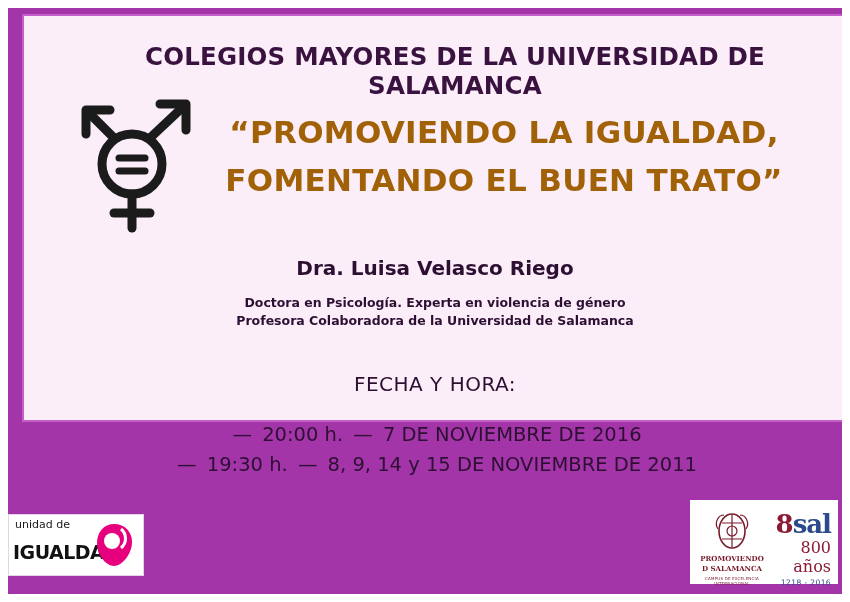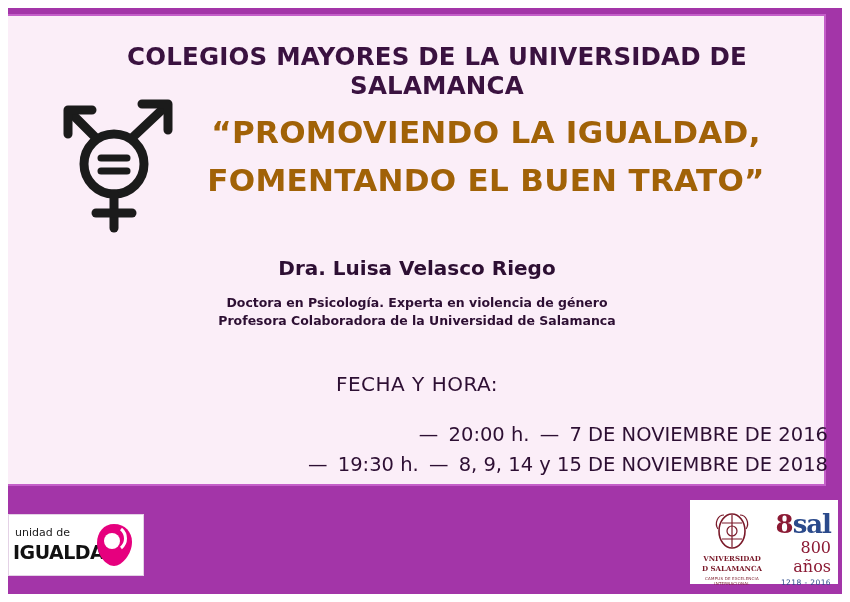--- a/index.html
+++ b/index.html
@@ -26,24 +26,24 @@
     position: absolute;
     left: 0; top: 0;
     width: 850px;
     height: 602px;
     border: 8px solid #ffffff;
     box-sizing: border-box;
   }
   
   .main-panel {
     position: absolute;
-    left: 4px;
+    left: 22px;
     top: 14px;
     width: 822px;
-    height: 472px;
+    height: 408px;
     background: #fbeef8;
     border: 2px solid #c45fc9;
     box-sizing: border-box;
     padding-left: 44px;
   }
   .title {
     text-align: center;
     margin-top: 26px;
     font-size: 24.5px;
     font-weight: bold;
@@ -107,21 +107,21 @@
     font-size: 20px;
     color: #2d0f33;
     letter-spacing: 0.5px;
     margin-top: 8px;
   }
   .schedule {
     position: absolute;
     left: 0;
     top: 404px;
     width: 822px;
-    text-align: right;
+    text-align: center;
     font-family: "DejaVu Sans", sans-serif;
     font-size: 19.5px;
     color: #2d0f33;
     line-height: 1.55;
   }
   .schedule .row { white-space: nowrap; }
   .dash { letter-spacing: 0; padding: 0 4px; }
 
   
   .band {
@@ -149,21 +149,21 @@
     top: 514px;
     width: 136px;
     height: 62px;
     background: #ffffff;
     border: 1px solid #e4d2e6;
     box-sizing: border-box;
   }
   .logo-igualdad .lg-text {
     position: absolute;
     left: 6px;
-    top: 12px;
+    top: 4px;
     color: #1a1a1a;
     font-family: "DejaVu Sans", sans-serif;
     font-size: 11px;
     line-height: 1.1;
   }
   .logo-igualdad .lg-big {
     position: absolute;
     left: 4px;
     top: 26px;
     color: #111111;
@@ -291,21 +291,21 @@
       <div class="row">
         <span class="dash">—</span>
         <span>20:00 h.</span>
         <span class="dash">—</span>
         <span>7 DE NOVIEMBRE DE 2016</span>
       </div>
       <div class="row">
         <span class="dash">—</span>
         <span>19:30 h.</span>
         <span class="dash">—</span>
-        <span>8, 9, 14 y 15 DE NOVIEMBRE DE 2018</span>
+        <span>8, 9, 14 y 15 DE NOVIEMBRE DE 2011</span>
       </div>
     </div>
 
   </div>
 
   <div class="band"></div>
 
   <div class="organiza">ORGANIZA:</div>
 
   <div class="logo-igualdad">
@@ -322,21 +322,21 @@
 
   <div class="logo-usal">
     <div class="usal-left">
       <svg class="usal-seal" width="40" height="44" viewBox="0 0 40 44" xmlns="http://www.w3.org/2000/svg">
         <ellipse cx="20" cy="22" rx="13" ry="17" fill="none" stroke="#7a1a2a" stroke-width="1.6"></ellipse>
         <path d="M20 6 L20 38 M10 14 L30 14 M10 30 L30 30" stroke="#7a1a2a" stroke-width="1.2" fill="none"></path>
         <circle cx="20" cy="22" r="5" fill="none" stroke="#7a1a2a" stroke-width="1.2"></circle>
         <path d="M6 20 C2 14 6 6 12 6" fill="none" stroke="#7a1a2a" stroke-width="1.2"></path>
         <path d="M34 20 C38 14 34 6 28 6" fill="none" stroke="#7a1a2a" stroke-width="1.2"></path>
       </svg>
-      <div class="usal-name">VNIVERSIDAD</div>
+      <div class="usal-name">PROMOVIENDO</div>
       <div class="usal-name">D SALAMANCA</div>
       <div class="usal-sub">CAMPUS DE EXCELENCIA INTERNACIONAL</div>
     </div>
     <div class="usal-right">
       <div class="usal-8"><span>8</span><span class="blue">sal</span></div>
       <div class="usal-anos">800 años</div>
       <div class="usal-years">1218 - 2016</div>
     </div>
   </div>
 

